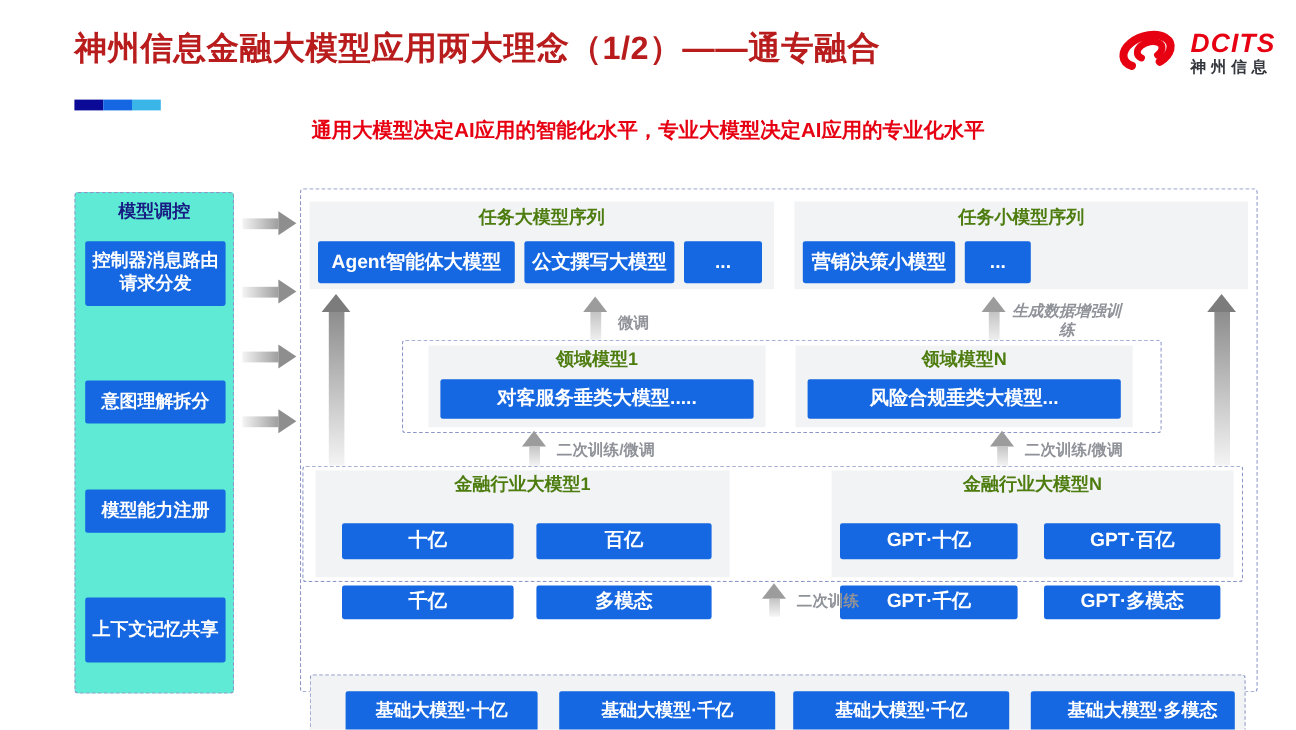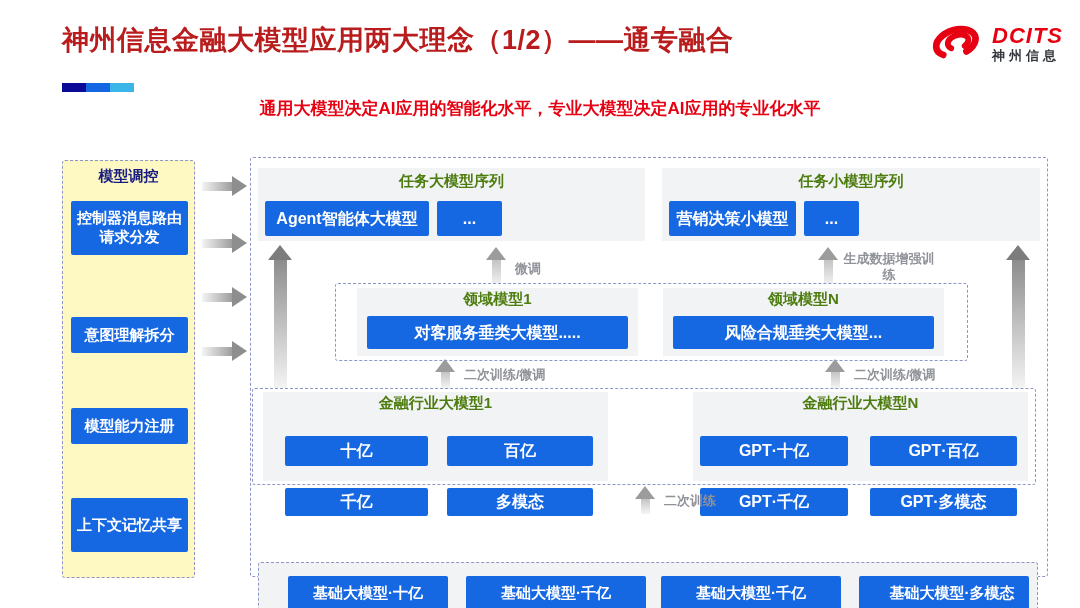--- a/index.html
+++ b/index.html
@@ -20,34 +20,34 @@
   .logo-brand-cn{color:#33373d;font-size:13px;font-weight:bold;letter-spacing:4px;margin-top:2px;}
   
   .dashed{border:1.5px dashed #8d96c8;border-radius:3px;box-sizing:border-box;}
   .panel{background:#f2f3f5;box-sizing:border-box;}
   .panel-title{text-align:center;font-size:15px;font-weight:bold;color:#4d7c0f;padding-top:4px;}
   .bluebox{
     background:#1567e2;color:#ffffff;font-weight:bold;font-size:16px;
     display:flex;align-items:center;justify-content:center;text-align:center;
     border-radius:2px;box-sizing:border-box;line-height:1.25;
   }
-  .sidebar{left:62px;top:160px;width:133px;height:418px;background:#fef9c3;}
+  .sidebar{left:62px;top:160px;width:133px;height:418px;background:#5eead4;}
   .sidebar .bluebox{position:absolute;left:8px;width:117px;font-size:15px;padding:2px;}
   .sidebar-title{position:absolute;top:6px;left:0;width:100%;text-align:center;font-size:15px;font-weight:bold;color:#181c82;}
   
   .harrow{display:flex;align-items:center;}
   .harrow .shaft{width:30px;height:9px;background:linear-gradient(to right,#f4f4f4,#9e9e9e);}
   .harrow .head{width:0;height:0;border-top:10px solid transparent;border-bottom:10px solid transparent;border-left:15px solid #8e8e8e;}
   .varrow{display:flex;flex-direction:column;align-items:center;}
   .varrow .head{width:0;height:0;border-left:10px solid transparent;border-right:10px solid transparent;border-bottom:13px solid #9c9c9c;}
   .varrow .shaft{width:9px;flex:1;background:linear-gradient(to bottom,#c4c4c4,#f6f6f6);}
   .varrow.tall .head{border-left-width:12px;border-right-width:12px;border-bottom:15px solid #7c7c7c;}
   .varrow.tall .shaft{width:13px;background:linear-gradient(to bottom,#8d8d8d,#f4f4f4);}
   .glabel{font-size:13px;font-weight:bold;color:#8f9298;white-space:nowrap;}
-  .glabel.wrap{white-space:normal;text-align:center;line-height:16px;}
+  .glabel.wrap{white-space:normal;text-align:center;line-height:16px;font-style:italic;}
   
   .chip-row{position:absolute;left:0;top:33px;width:100%;display:flex;padding:0 7px;box-sizing:border-box;gap:8px;}
   .chip-row .bluebox{height:35px;}
   .grid2{position:absolute;display:grid;grid-template-rows:30px 28px;row-gap:22px;margin-top:16px;}
 </style>
 </head>
 <body>
 
 <div class="abs slide-title">神州信息金融大模型应用两大理念（1/2）——通专融合</div>
 
@@ -98,20 +98,21 @@
     <span class="shaft"></span>
     <span class="head"></span>
   </div>
 
 <div class="abs dashed" style="left:250px;top:157px;width:798px;height:420px;"></div>
 
 <div class="abs panel" style="left:258px;top:168px;width:387px;height:73px;">
   <div class="panel-title">任务大模型序列</div>
   <div class="chip-row">
     <div class="bluebox" style="width:164px;">Agent智能体大模型</div>
+    <div class="bluebox" style="width:125px;">公文撰写大模型</div>
     <div class="bluebox" style="width:65px;">...</div>
   </div>
 </div>
 
 <div class="abs panel" style="left:662px;top:168px;width:378px;height:73px;">
   <div class="panel-title">任务小模型序列</div>
   <div class="chip-row">
     <div class="bluebox" style="width:127px;">营销决策小模型</div>
     <div class="bluebox" style="width:55px;">...</div>
   </div>

